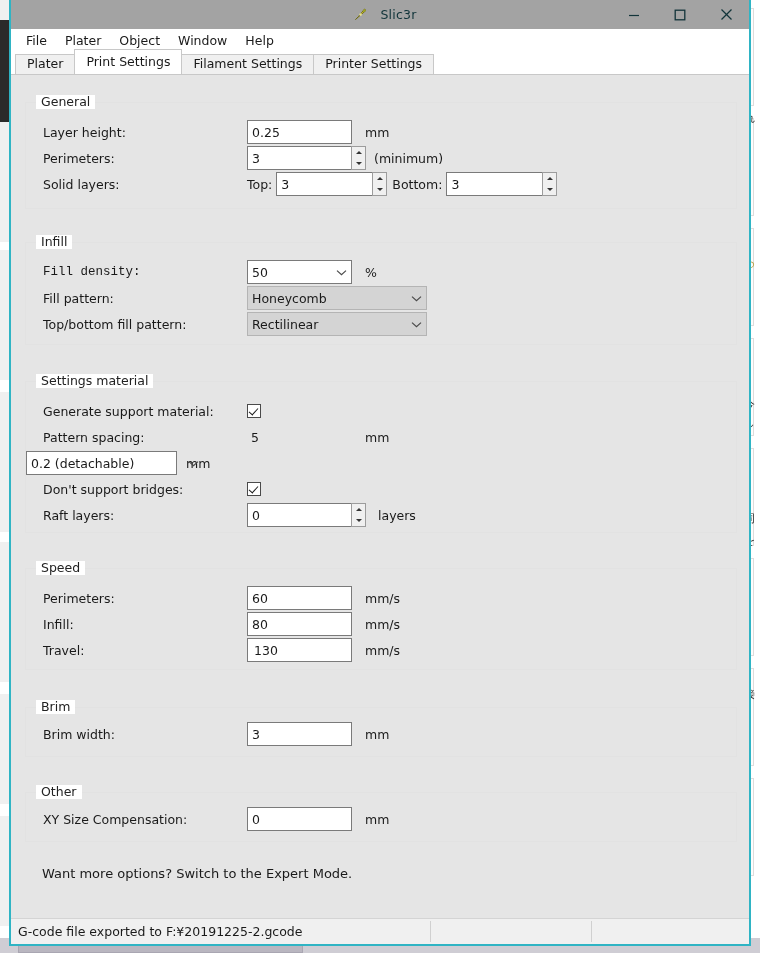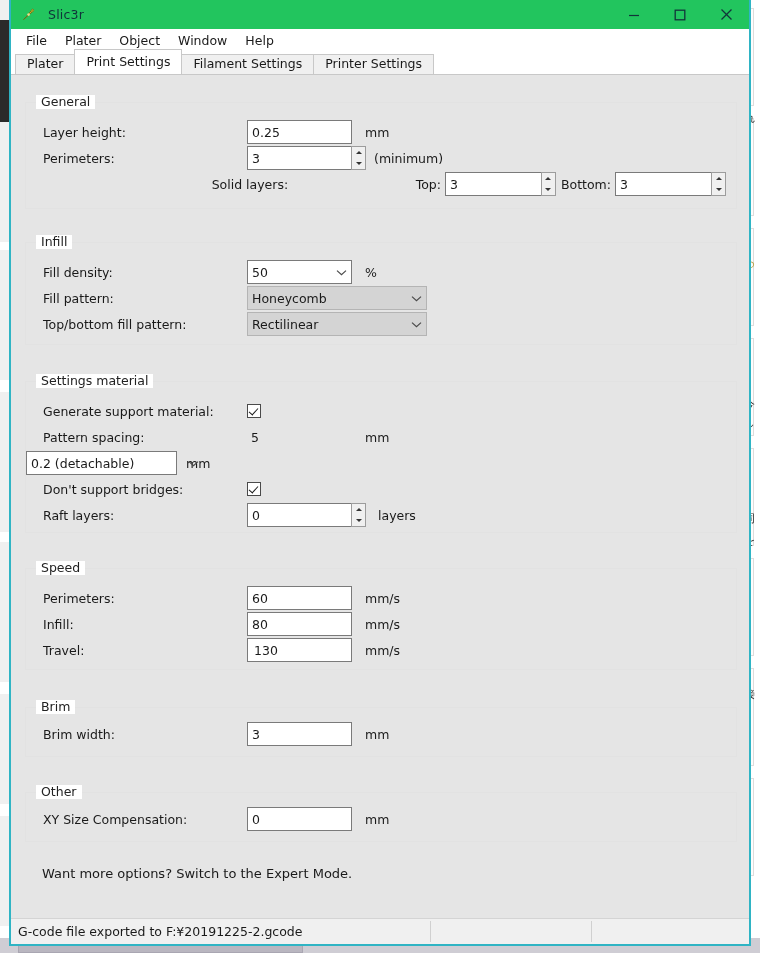--- a/index.html
+++ b/index.html
@@ -102,25 +102,26 @@
     border: 2px solid #2fb4c4;
     border-top: none;
     box-sizing: border-box;
     display: flex;
     flex-direction: column;
   }
 
   
   #titlebar {
     height: 29px;
-    background: #22c55e;
+    background: #a3a3a3;
     display: flex;
     align-items: center;
     flex: 0 0 auto;
     position: relative;
+    justify-content: center;
   }
   #app-icon {
     margin-left: 9px;
     width: 17px;
     height: 17px;
     position: relative;
     flex: 0 0 auto;
   }
   #app-title {
     margin-left: 11px;
@@ -463,21 +464,21 @@
           <div class="spin-up">
               <span class="tri-u"></span>
             </div>
           <div class="spin-dn">
               <span class="tri-d"></span>
             </div>
         </div>
         <div class="unit" style="margin-left:8px;">(minimum)</div>
       </div>
 
-      <div class="row" style="top:68px;left:0;width:700px;justify-content:flex-end;">
+      <div class="row" style="top:68px;left:0;width:700px;">
         <div class="lbl pad" style="width:204px;">Solid layers:</div>
         <div class="lbl" style="margin-right:4px;">Top:</div>
         <input class="txtbox" style="width: 97px;" value="3">
         <div class="spin">
           <div class="spin-up">
               <span class="tri-u"></span>
             </div>
           <div class="spin-dn">
               <span class="tri-d"></span>
             </div>
@@ -492,21 +493,21 @@
               <span class="tri-d"></span>
             </div>
         </div>
       </div>
     </div>
 
     <div class="group" style="top:167px;height:103px;">
       <div class="group-title">Infill</div>
 
       <div class="row" style="top:16px;left:0;width:700px;">
-        <div class="lbl pad" style="width:204px;">Fill density:</div>
+        <div class="lbl pad" style="width:204px;font-family:Liberation Mono, monospace;">Fill density:</div>
         <div class="combo" style="width:105px;">
           <span class="combo-val">50</span>
           <svg class="chev" viewBox="0 0 11 7">
               <polyline points="1,1.6 5.5,5.6 10,1.6" fill="none" stroke="#4a4a4a" stroke-width="1.2"></polyline>
             </svg>
         </div>
         <div class="unit" style="margin-left:13px;">%</div>
       </div>
 
       <div class="row" style="top:68px;left:0;width:700px;">

